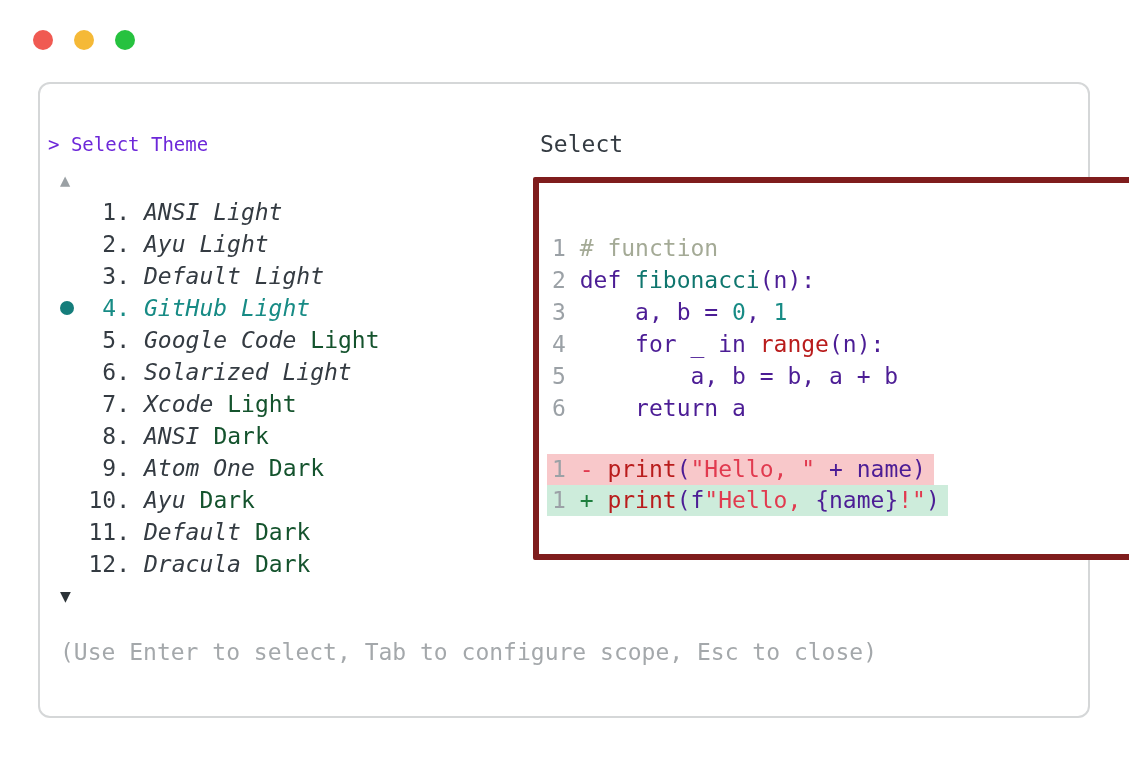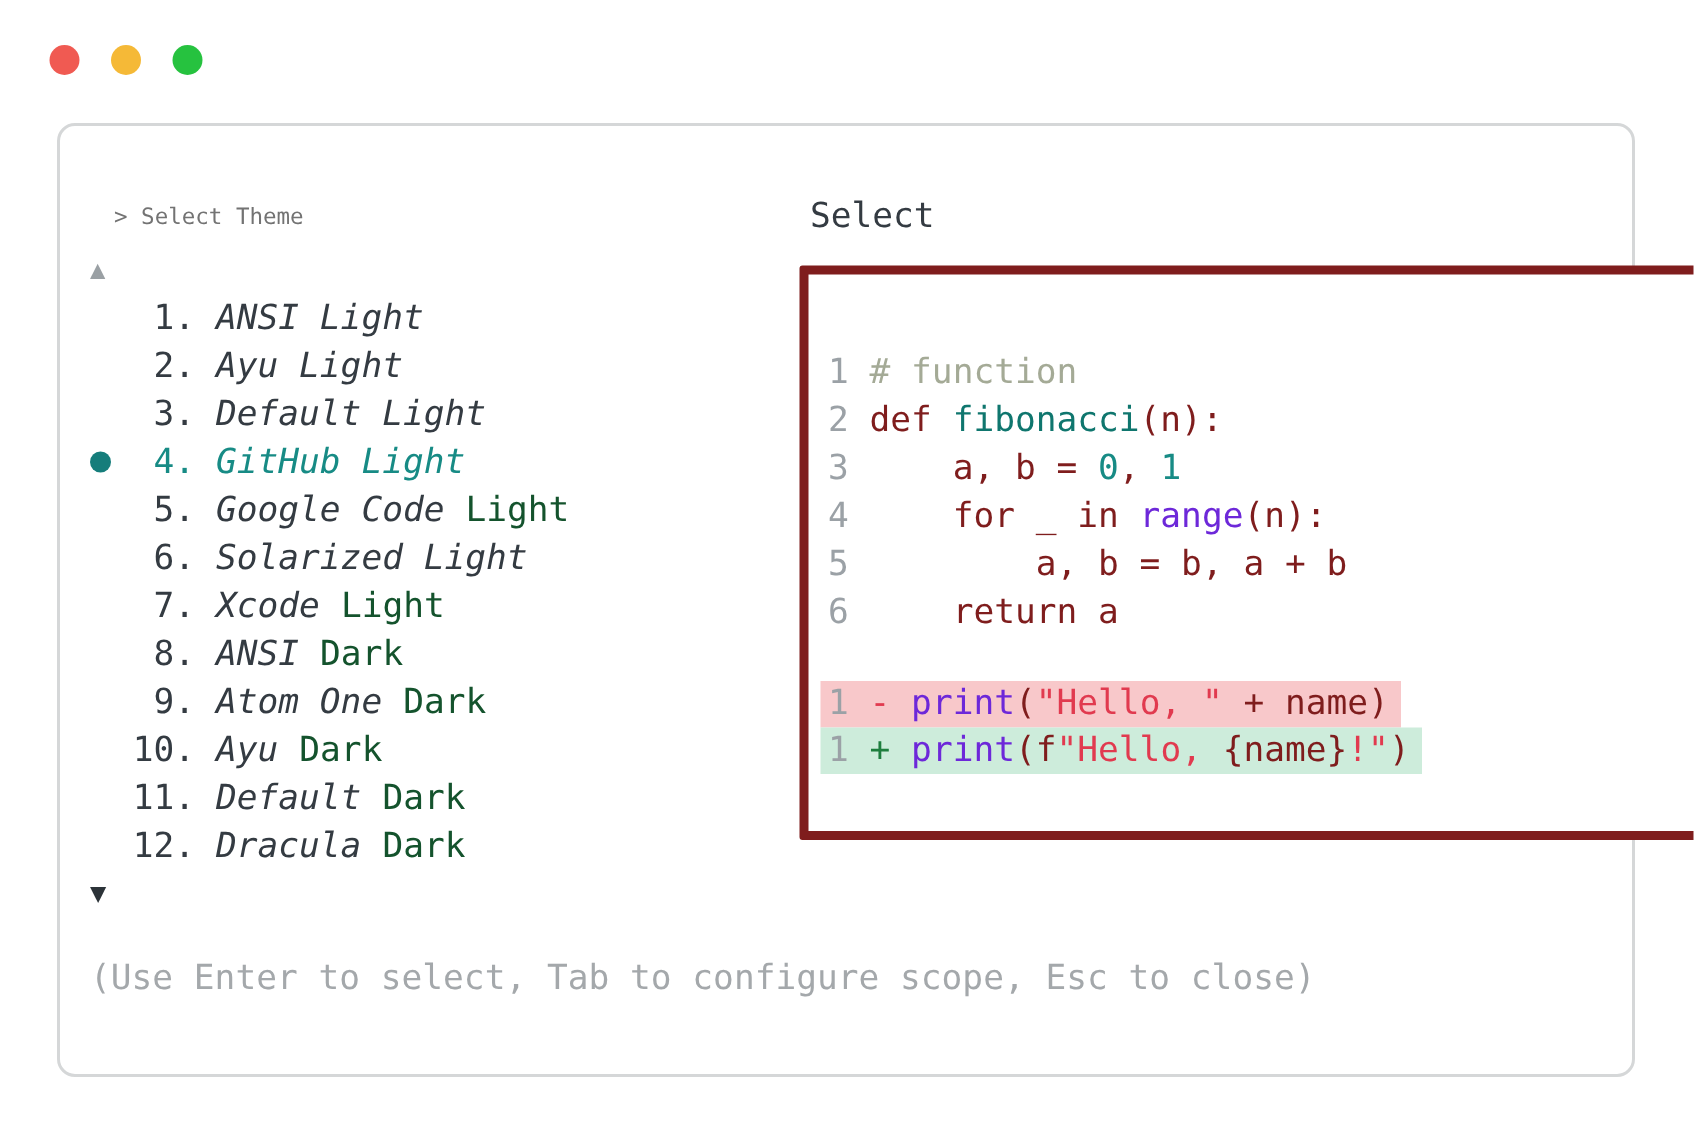--- a/index.html
+++ b/index.html
@@ -16,22 +16,22 @@
   .tl-yellow{background:#f5b937;}
   .tl-green{background:#26c23f;}
 
   
   .window{
     position:absolute;left:38px;top:82px;width:1052px;height:636px;
     box-sizing:border-box;border:2px solid #d5d7d8;border-radius:12px;
     background:#ffffff;
   }
   .prompt{
-    position:absolute;left:36px;top:44px;font-size:15px;line-height:32px;
-    color:#737373;white-space:pre;
+    position:absolute;left:8px;top:44px;font-size:19px;line-height:32px;
+    color:#6d28d9;white-space:pre;
   }
   .preview-label{
     position:absolute;left:500px;top:44px;font-size:23px;line-height:32px;
     color:#343b42;white-space:pre;
   }
   .scroll-up{
     position:absolute;left:20px;top:84px;font-size:17px;line-height:24px;
     color:#9aa0a4;cursor:default;
   }
   .scroll-down{
@@ -60,24 +60,24 @@
   .code{position:absolute;left:13px;top:49px;font-size:23px;}
   .code-line{height:32px;line-height:32px;white-space:pre;}
   .diff-spacer{height:30px;}
   .diff-line{height:31px;line-height:31px;}
   .diff-bg{display:inline-block;white-space:pre;margin-left:-5px;padding:0 8px 0 5px;height:31px;}
   .diff-bg.removed{background:#f8c8ca;}
   .diff-bg.added{background:#cdecdb;}
 
   .tok-ln{color:#9ba1a6;}
   .tok-comment{color:#a4aa96;}
-  .tok-plain{color:#7f1d1d;text-align:right;}
+  .tok-plain{color:#4c1d95;text-align:right;}
   .tok-func{color:#0f766e;}
   .tok-num{color:#178b85;}
-  .tok-call{color:#6d28d9;}
+  .tok-call{color:#b91c1c;}
   .tok-str{color:#e13a4f;}
   .tok-minus{color:#e13a4f;}
   .tok-plus{color:#1e7e3e;}
 </style>
 </head>
 <body>
 
 <div class="traffic">
   <div class="tl tl-red"></div>
   <div class="tl tl-yellow"></div>

